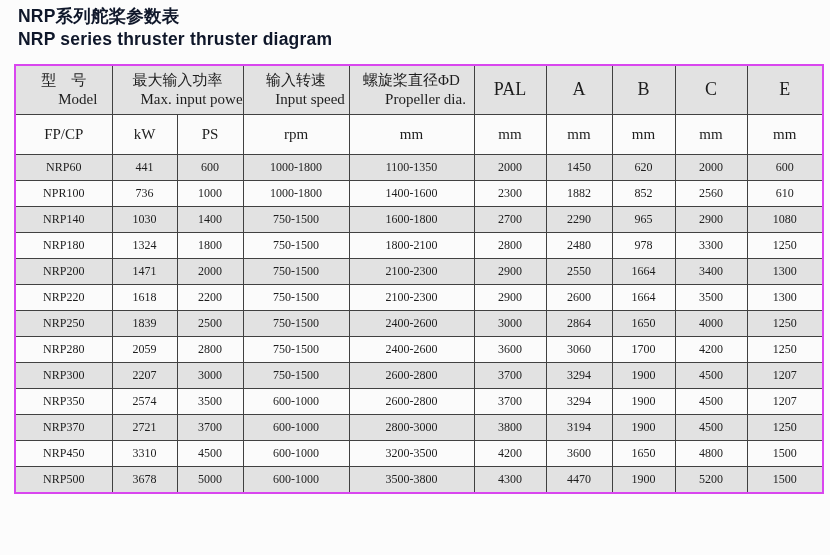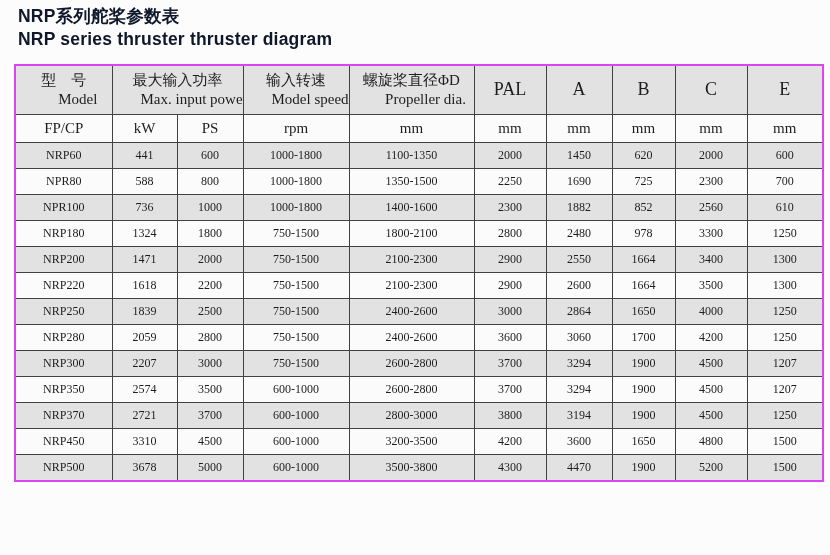--- a/index.html
+++ b/index.html
@@ -36,21 +36,21 @@
     vertical-align: middle;
     padding: 0;
     font-weight: normal;
     overflow: hidden;
     white-space: nowrap;
   }
   tr.header-row th { background: #e2e2e2; height: 50px; }
   .hdr-zh { font-size: 15px; line-height: 1.35; }
   .hdr-en { font-size: 15px; line-height: 1.3; margin-left: 28px; }
   .hdr-single { font-size: 18px; }
-  tr.units-row td { background: #fbfbfb; height: 28px; font-size: 15px; }
+  tr.units-row td { background: #fbfbfb; height: 40px; font-size: 15px; }
   tbody.data-body tr { height: 26px; font-size: 12px; }
   tbody.data-body tr:nth-child(odd) td { background: #e2e2e2; }
   tbody.data-body tr:nth-child(even) td { background: #fbfbfb; }
 </style>
 </head>
 <body>
 
 <div class="page">
   <div class="titles">
     <h1 class="title-line">NRP系列舵桨参数表</h1>
@@ -75,21 +75,21 @@
           <th colspan="1">
             <div class="hdr-zh">型　号</div>
             <div class="hdr-en">Model</div>
           </th>
           <th colspan="2">
             <div class="hdr-zh">最大输入功率</div>
             <div class="hdr-en">Max. input power</div>
           </th>
           <th colspan="1">
             <div class="hdr-zh">输入转速</div>
-            <div class="hdr-en">Model speed</div>
+            <div class="hdr-en">Input speed</div>
           </th>
           <th colspan="1">
             <div class="hdr-zh">螺旋桨直径ΦD</div>
             <div class="hdr-en">Propeller dia.</div>
           </th>
           <th colspan="1" class="hdr-single">PAL</th>
           <th colspan="1" class="hdr-single">A</th>
           <th colspan="1" class="hdr-single">B</th>
           <th colspan="1" class="hdr-single">C</th>
           <th colspan="1" class="hdr-single">E</th>
@@ -114,44 +114,44 @@
           <td>600</td>
           <td>1000-1800</td>
           <td>1100-1350</td>
           <td>2000</td>
           <td>1450</td>
           <td>620</td>
           <td>2000</td>
           <td>600</td>
         </tr>
         <tr>
-          <td>NPR80</td>
-          <td>588</td>
-          <td>800</td>
-          <td>1000-1800</td>
-          <td>1350-1500</td>
-          <td>2250</td>
-          <td>1690</td>
-          <td>725</td>
-          <td>2300</td>
-          <td>700</td>
-        </tr>
-        <tr>
           <td>NPR100</td>
           <td>736</td>
           <td>1000</td>
           <td>1000-1800</td>
           <td>1400-1600</td>
           <td>2300</td>
           <td>1882</td>
           <td>852</td>
           <td>2560</td>
           <td>610</td>
         </tr>
         <tr>
+          <td>NRP140</td>
+          <td>1030</td>
+          <td>1400</td>
+          <td>750-1500</td>
+          <td>1600-1800</td>
+          <td>2700</td>
+          <td>2290</td>
+          <td>965</td>
+          <td>2900</td>
+          <td>1080</td>
+        </tr>
+        <tr>
           <td>NRP180</td>
           <td>1324</td>
           <td>1800</td>
           <td>750-1500</td>
           <td>1800-2100</td>
           <td>2800</td>
           <td>2480</td>
           <td>978</td>
           <td>3300</td>
           <td>1250</td>

